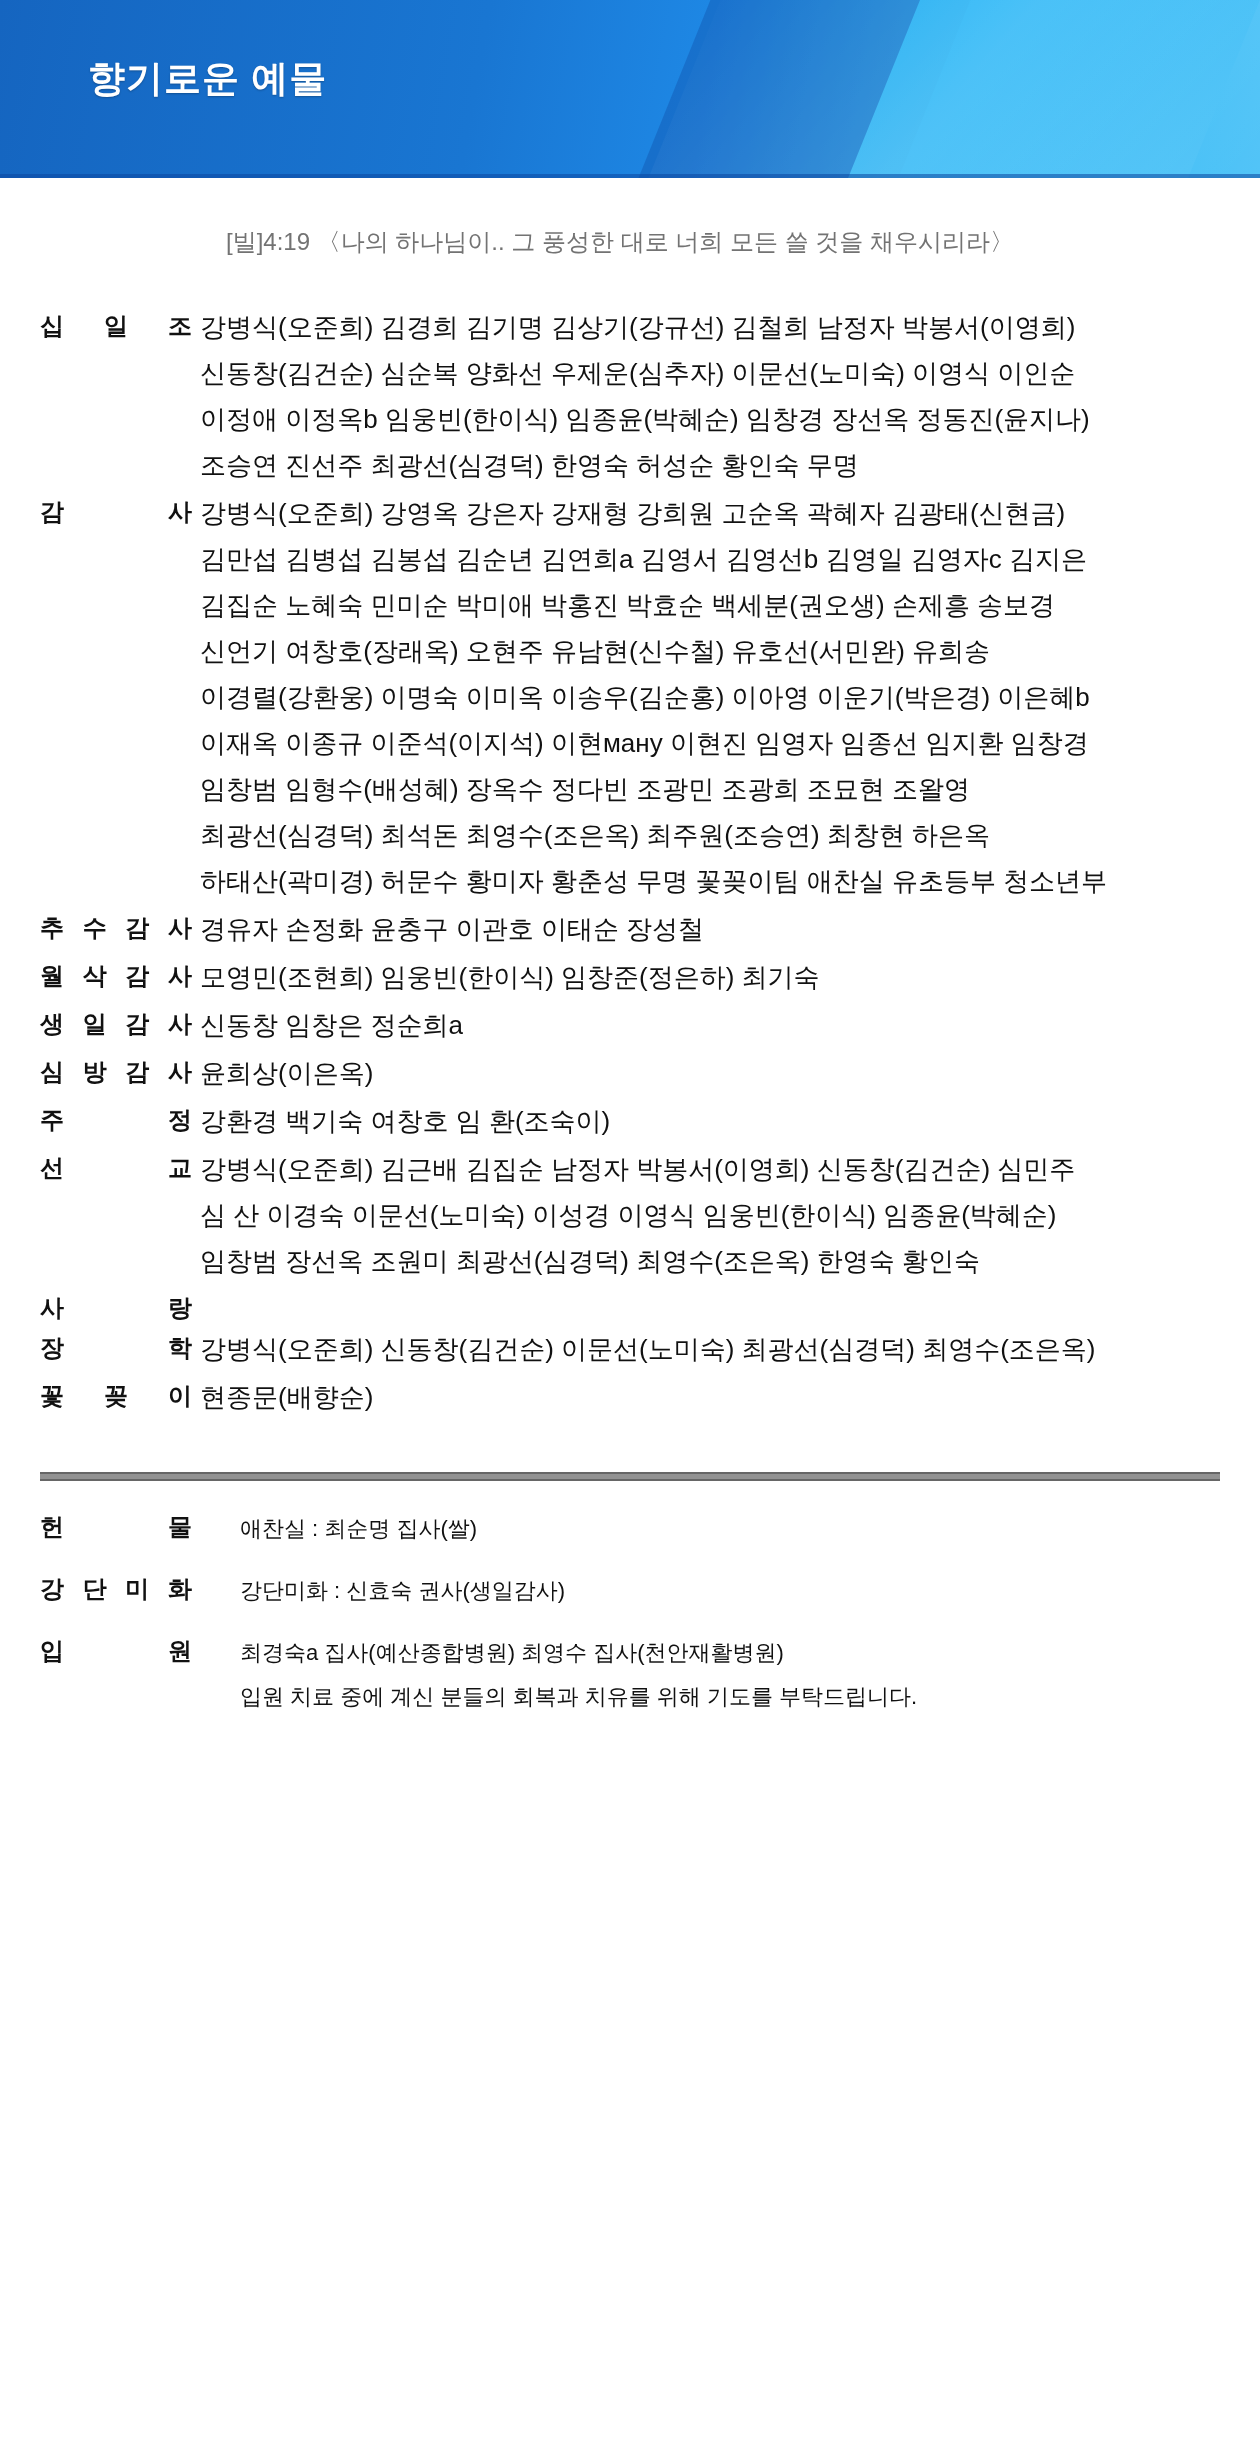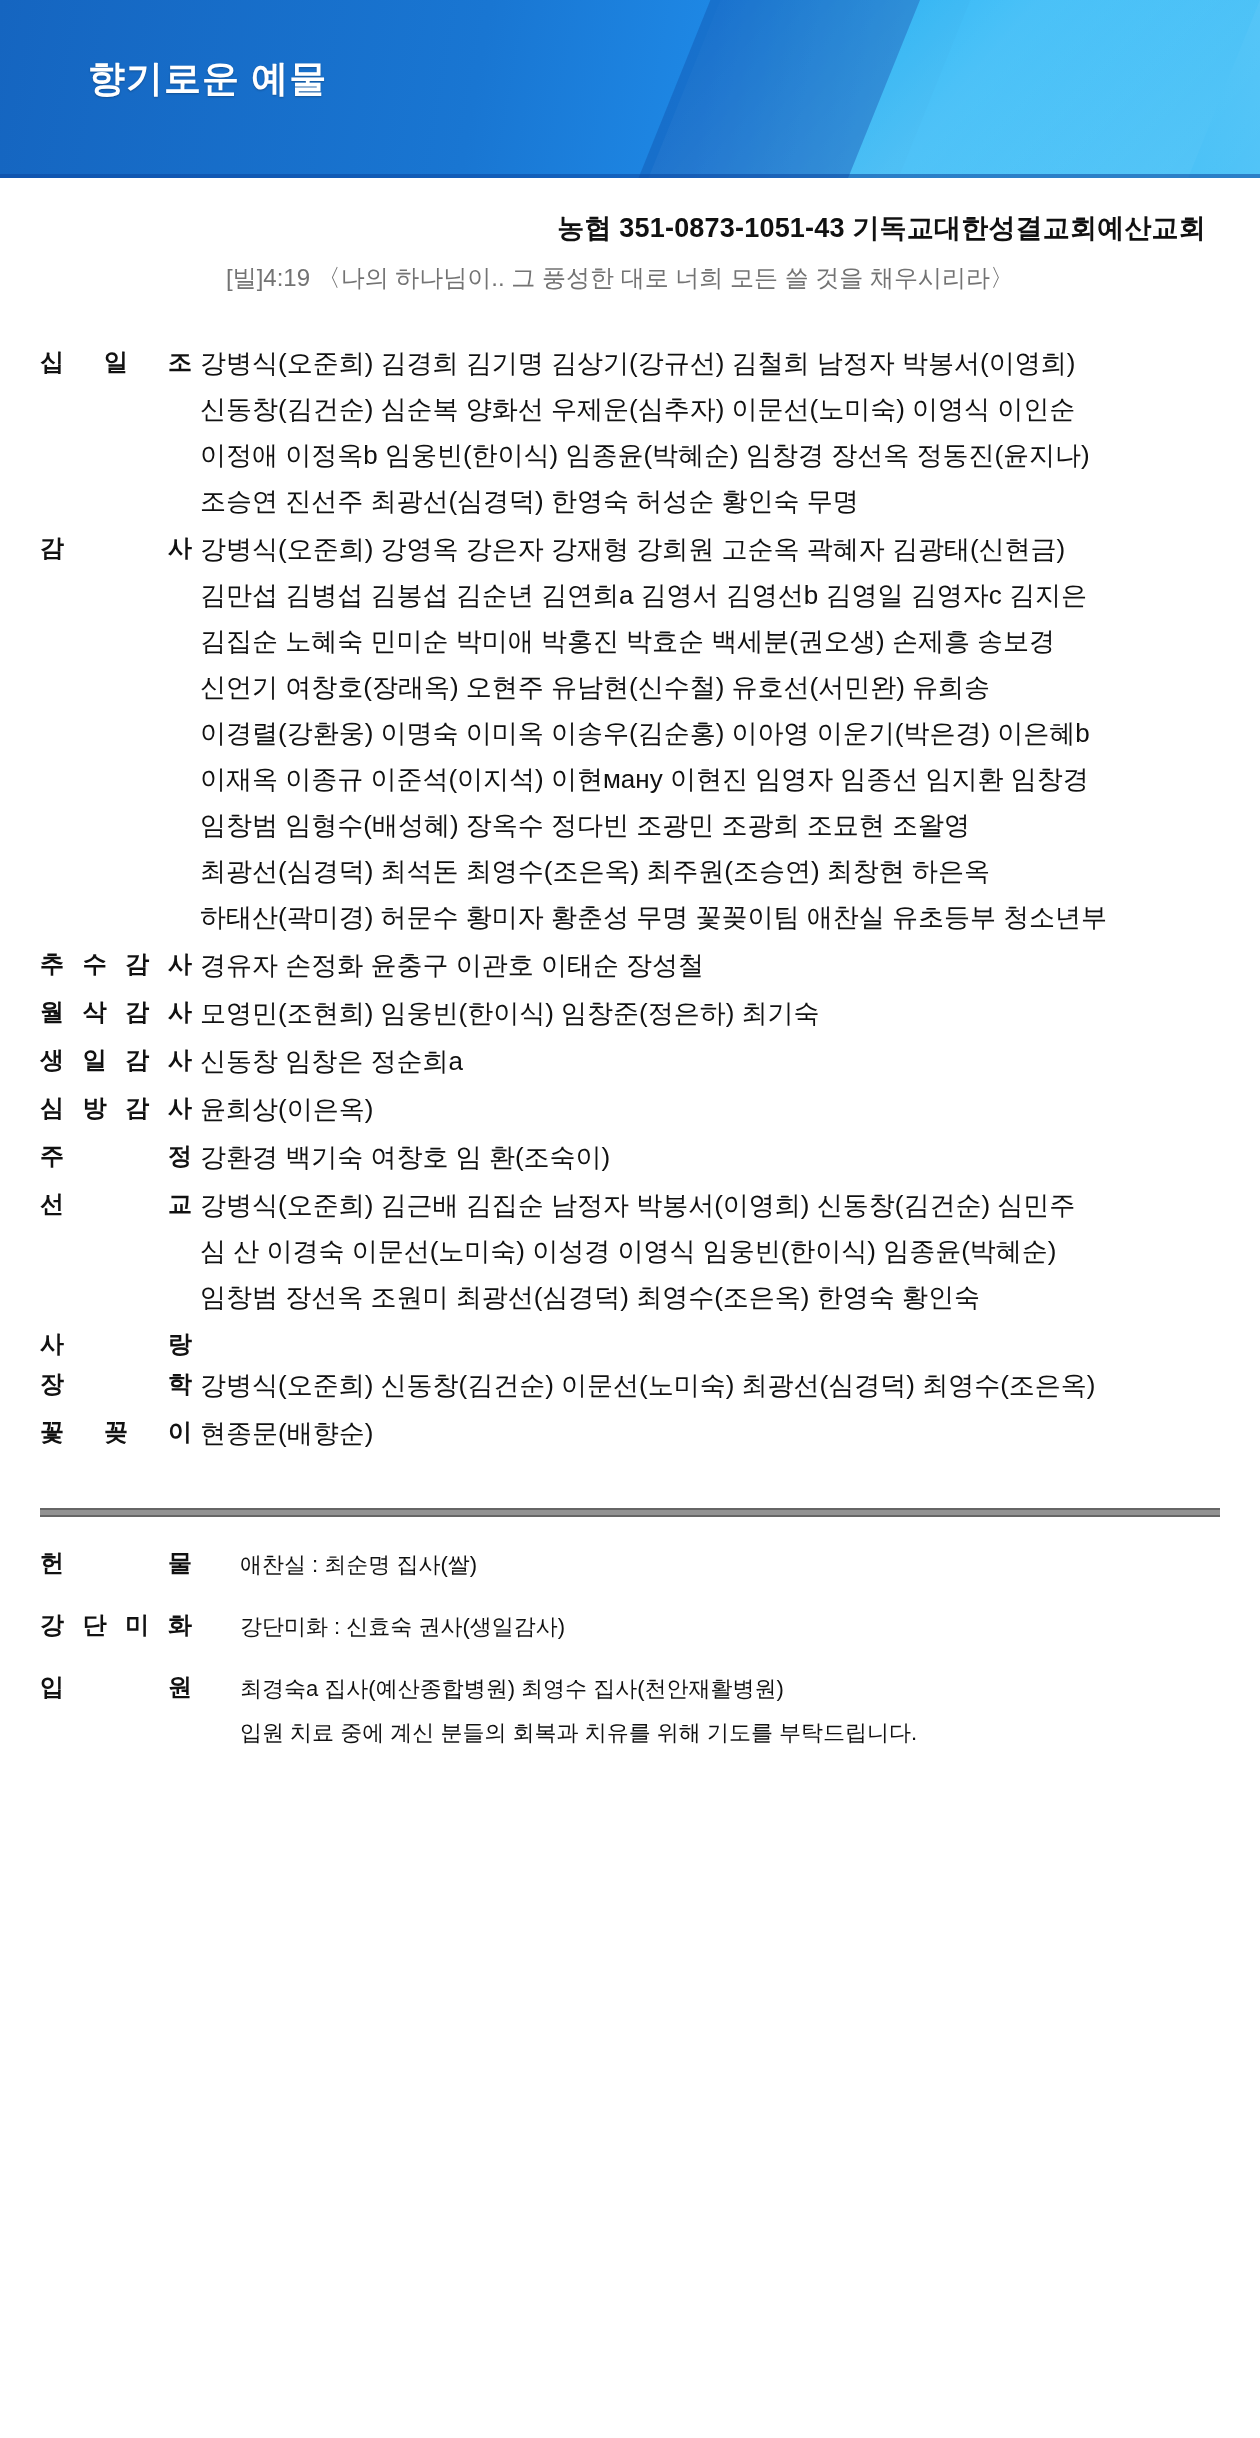--- a/index.html
+++ b/index.html
@@ -172,21 +172,20 @@
 
 <div class="banner">
   <div class="banner-diag-2"></div>
   <div class="banner-diag-3"></div>
   <div class="banner-diag-1"></div>
   <div class="banner-title">향기로운 예물</div>
   <div class="banner-bottom-rule"></div>
 </div>
 
 <div class="account-block">
-  <div class="account-line">농협 351-0873-1051-43 기독교대한성결교회예산교회</div>
   <div class="verse-line">[빌]4:19 〈나의 하나님이.. 그 풍성한 대로 너희 모든 쓸 것을 채우시리라〉</div>
 </div>
 
 <div class="offering-table">
     <div class="row">
       <div class="row-label">
         <span class="ch">십</span>
         <span class="ch">일</span>
         <span class="ch">조</span>
       </div>

